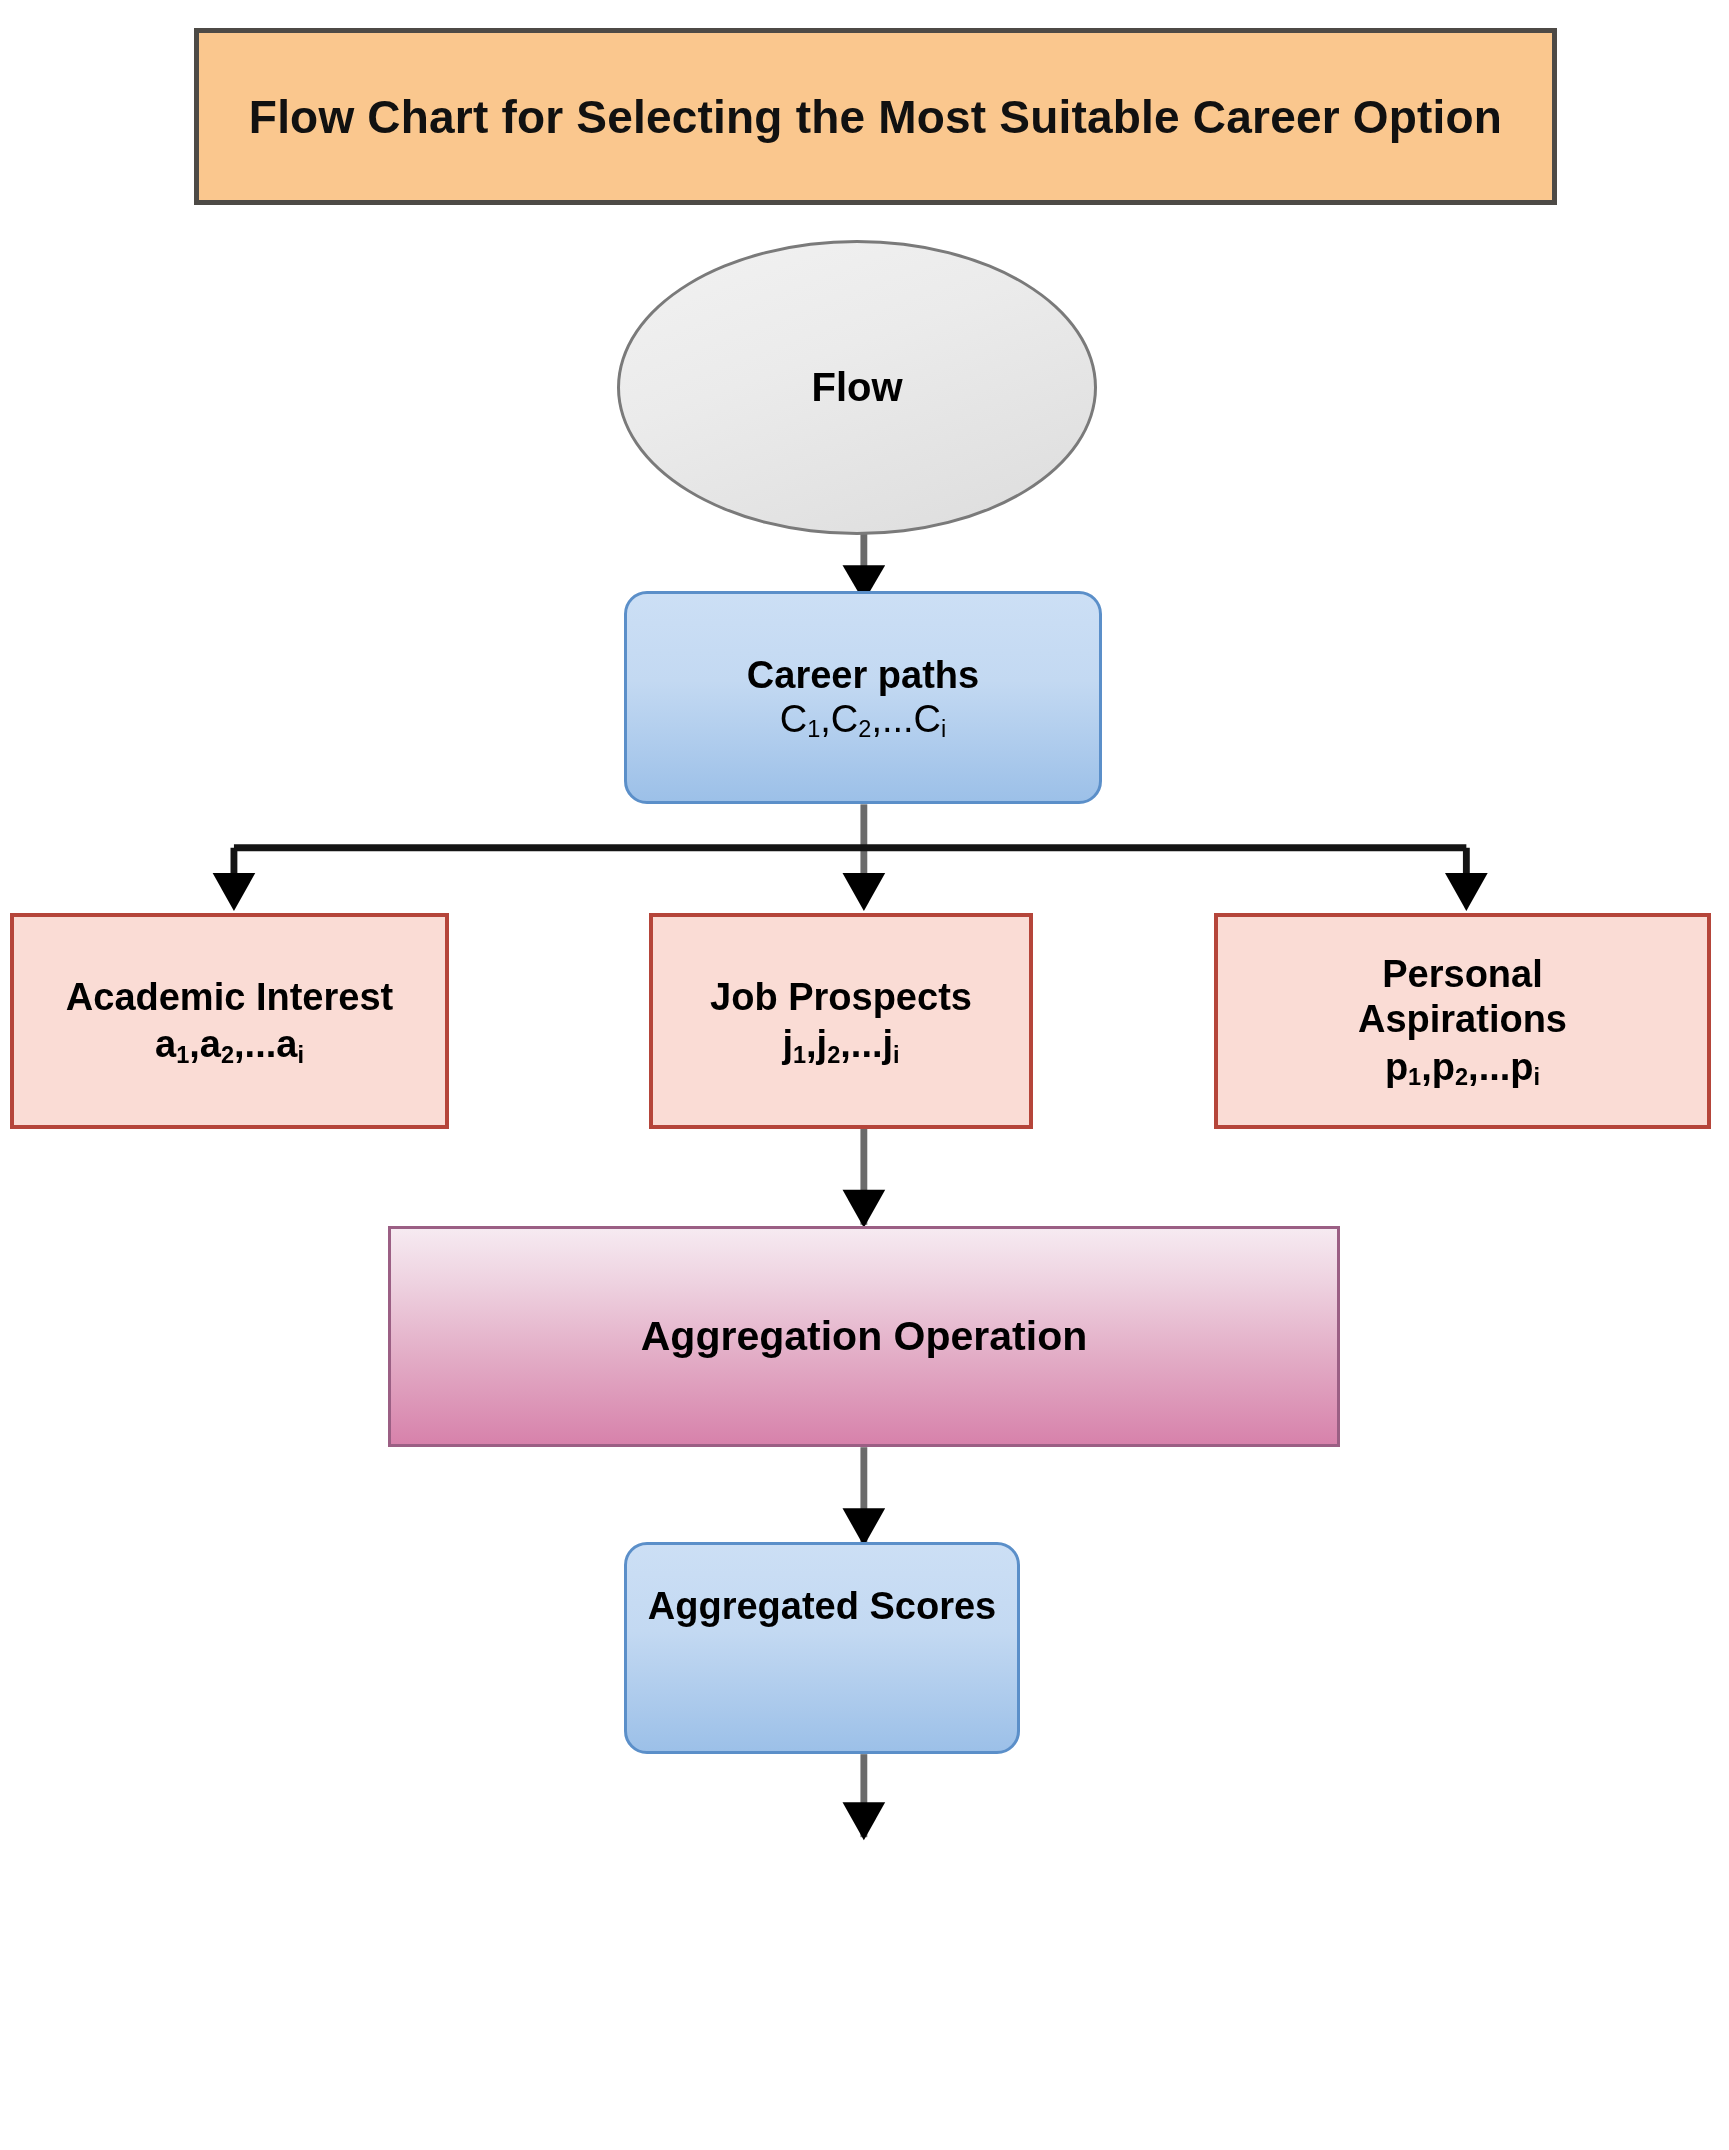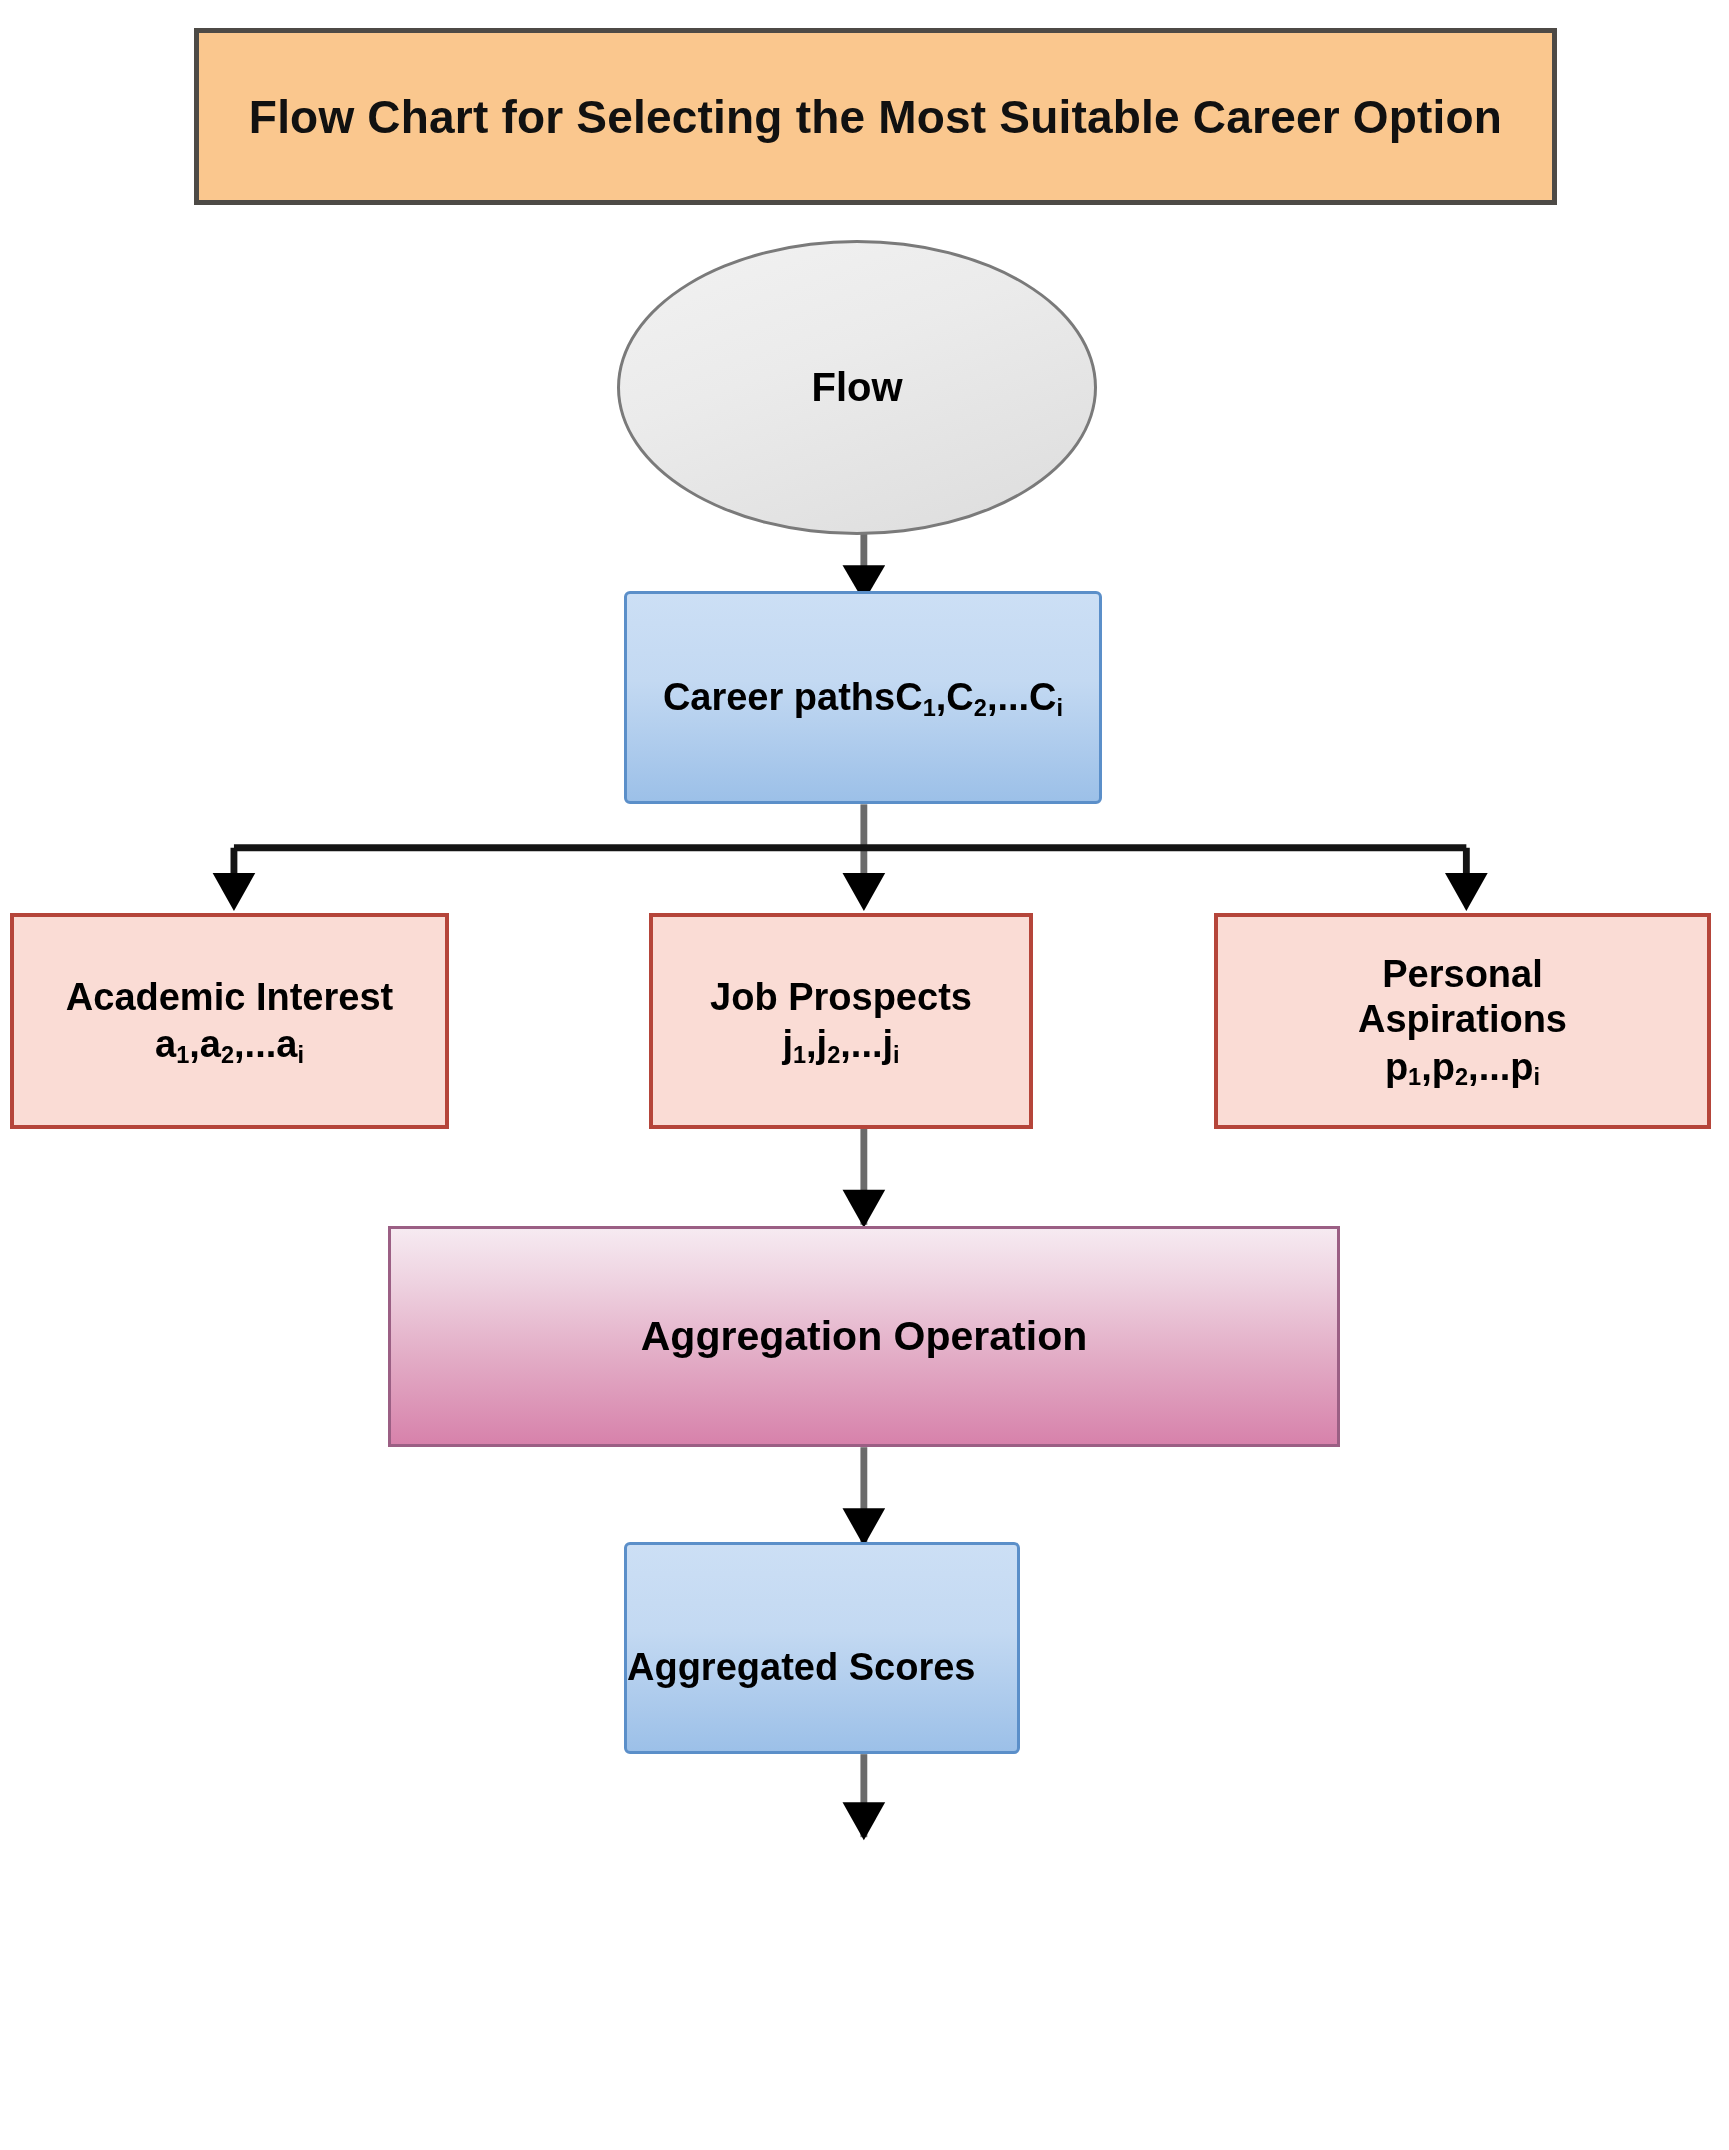--- a/index.html
+++ b/index.html
@@ -56,45 +56,45 @@
     font-size: 40px;
     font-weight: bold;
     color: #000000;
   }
   #node-start { left: 617px; top: 240px; width: 480px; height: 295px; }
   #node-end   { left: 619px; top: 1834px; width: 481px; height: 299px; }
 
   
   .blue-box {
     position: absolute;
-    border-radius: 6px;
+    border-radius: 23px;
     background: linear-gradient(180deg, #ccdff5 0%, #c3d9f2 42%, #9cc0e8 100%);
     border: 3px solid #5b8fc9;
     box-sizing: border-box;
     display: flex;
-    flex-direction: row;
+    flex-direction: column;
     align-items: center;
     justify-content: center;
   }
   #node-career-paths { left: 624px; top: 591px; width: 478px; height: 213px; }
   #node-aggregated-scores {
     left: 624px; top: 1542px; width: 396px; height: 212px;
     justify-content: flex-start;
     padding-top: 40px;
   }
   .blue-box .node-label {
     font-size: 38px;
     font-weight: bold;
     color: #000000;
     line-height: 1.14;
     text-align: center;
   }
   .blue-box .node-sub {
     font-size: 38px;
-    font-weight: bold;
+    font-weight: normal;
     color: #000000;
     line-height: 1.14;
     text-align: center;
   }
 
   
   .pink-box {
     position: absolute;
     background: #fadcd5;
     border: 4.6px solid #b5453a;

